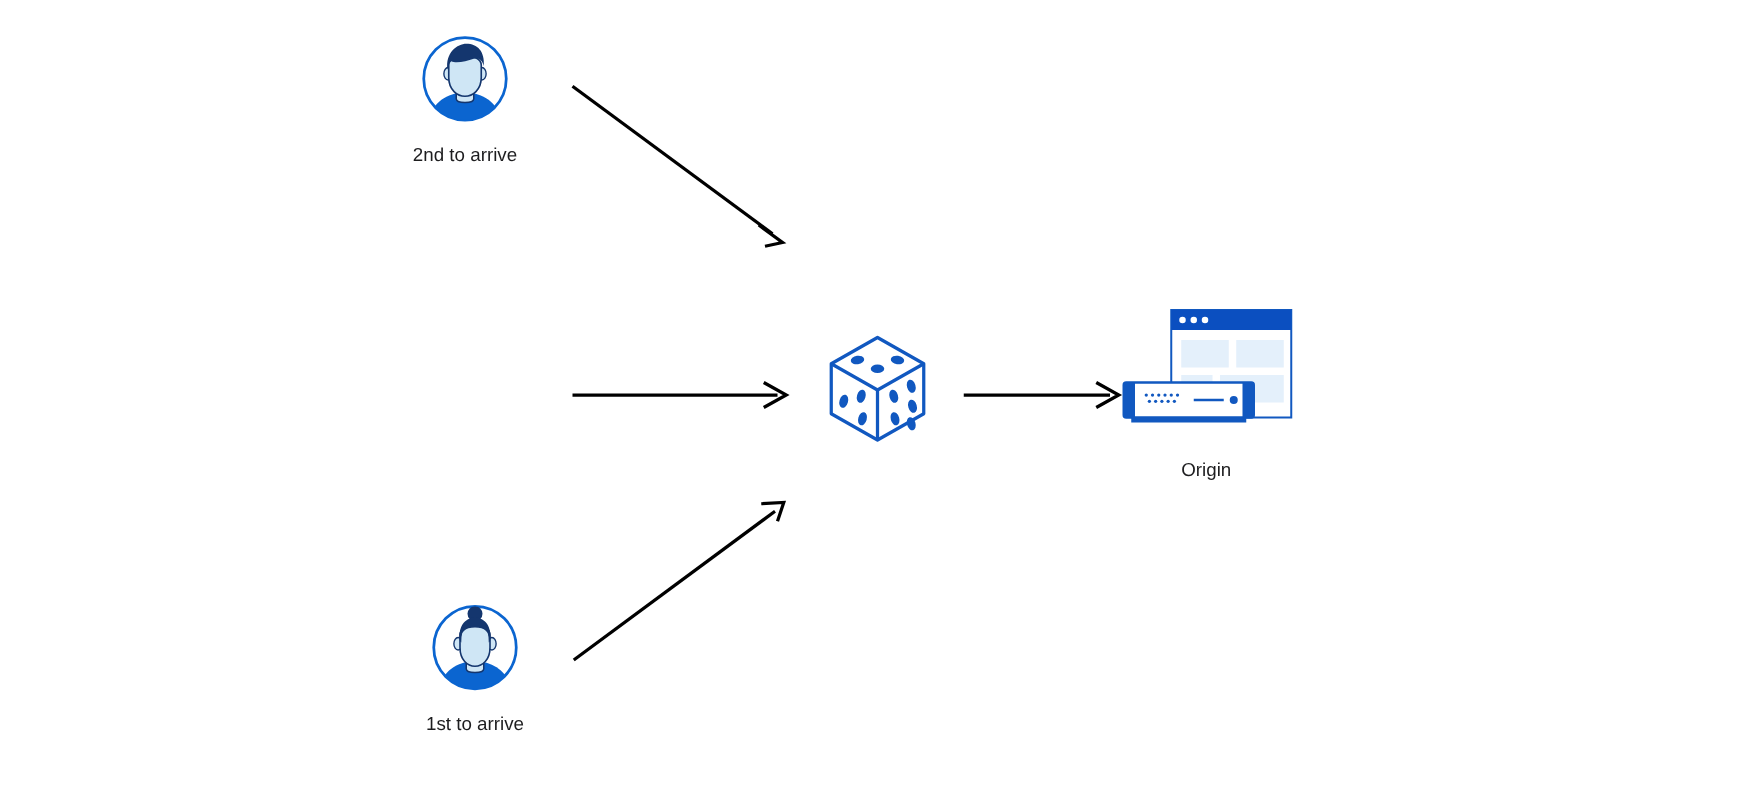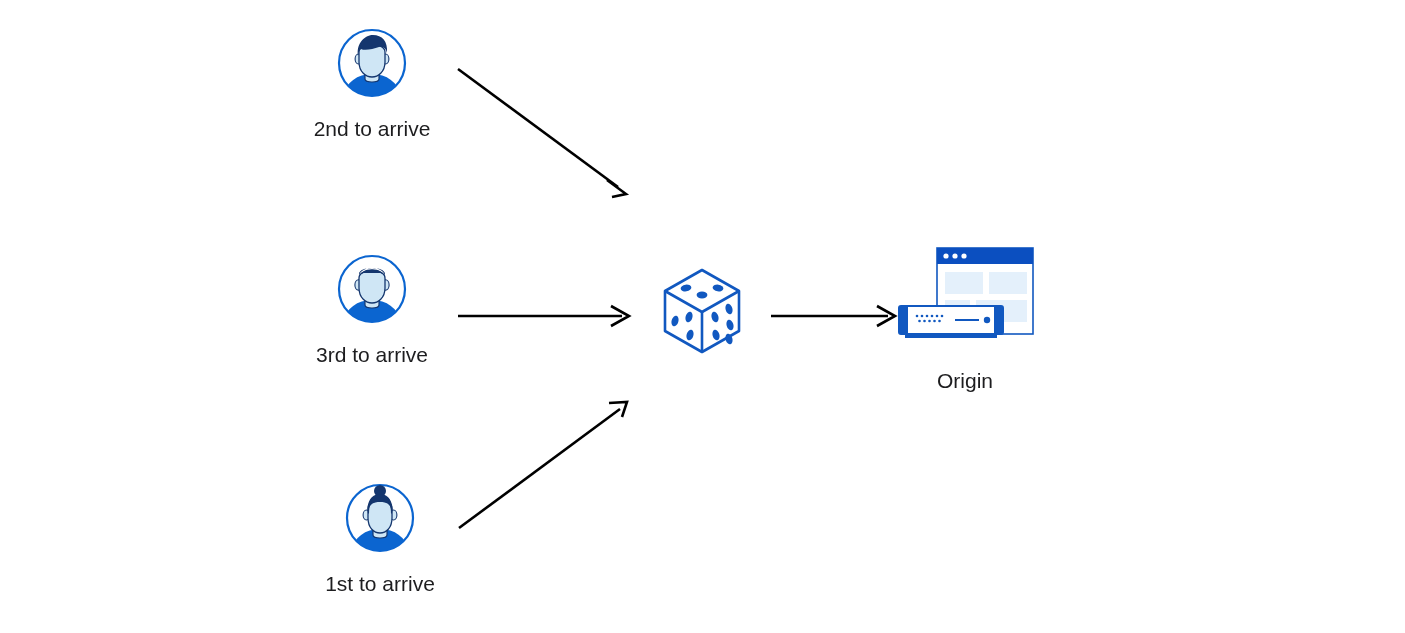--- a/index.html
+++ b/index.html
@@ -24,21 +24,21 @@
     height: 633px;
   }
   .node {
     position: absolute;
     display: flex;
     flex-direction: column;
     align-items: center;
   }
   .node-label {
     font-family: "Liberation Sans", sans-serif;
-    font-size: 21px;
+    font-size: 15px;
     color: #1d1d1f;
     line-height: 1.2;
     white-space: nowrap;
     text-align: right;
   }
   .avatar-wrap { width: 74px; height: 74px; }
   .avatar-label { margin-top: 16px; }
 
   
   #client-0 { left: 296px; top: 26px;  width: 152px; }
@@ -108,43 +108,20 @@
 
           <path d="M24 26 C24 16 50 16 50 26 L50 36 C50 46 43 51 37 51 C31 51 24 46 24 36 Z" fill="#cfe6f5" stroke="#14366e" stroke-width="1.3"></path>
 
           <path d="M23 30 C21 16 31 9 38 9 C47 9 53 15 52 27 C51 22 48 20 44 21 C38 23 30 25 26 23 C24 24 23.5 27 23 30 Z" fill="#14366e"></path>
         </g>
       </svg>
     </div>
     <div class="node-label avatar-label">2nd to arrive</div>
   </div>
 
-  <div class="node" id="client-1">
-    <div class="avatar-wrap">
-      <svg viewBox="0 0 74 74" width="74" height="74">
-        <defs>
-          <clipPath id="clipB">
-              <circle cx="37" cy="37" r="33"></circle>
-            </clipPath>
-        </defs>
-        <circle cx="37" cy="37" r="33" fill="#ffffff" stroke="#0b65d0" stroke-width="2.2"></circle>
-        <g clip-path="url(#clipB)">
-          <path d="M37 48 C 21 48 9 58 7 74 L 67 74 C 65 58 53 48 37 48 Z" fill="#0b65d0"></path>
-          <path d="M30 41 h14 v12 c0 4 -14 4 -14 0 Z" fill="#cfe6f5" stroke="#14366e" stroke-width="1.2"></path>
-          <ellipse cx="23.5" cy="33" rx="3.6" ry="5.2" fill="#cfe6f5" stroke="#14366e" stroke-width="1.1"></ellipse>
-          <ellipse cx="50.5" cy="33" rx="3.6" ry="5.2" fill="#cfe6f5" stroke="#14366e" stroke-width="1.1"></ellipse>
-          <path d="M24 26 C24 16 50 16 50 26 L50 36 C50 46 43 51 37 51 C31 51 24 46 24 36 Z" fill="#cfe6f5" stroke="#14366e" stroke-width="1.3"></path>
-
-          <path d="M24 27 C24 14 50 14 50 27 C50 23 48 21 44 21 L30 21 C26 21 24 23 24 27 Z" fill="#14366e"></path>
-          <path d="M24 25 C24 13 50 13 50 25 L50 22 C50 14 24 14 24 22 Z" fill="#14366e"></path>
-        </g>
-      </svg>
-    </div>
-    <div class="node-label avatar-label">3rd to arrive</div>
-  </div>
 
   <div class="node" id="client-2">
     <div class="avatar-wrap">
       <svg viewBox="0 0 74 74" width="74" height="74">
         <defs>
           <clipPath id="clipC">
               <circle cx="37" cy="37" r="33"></circle>
             </clipPath>
         </defs>
         <circle cx="37" cy="37" r="33" fill="#ffffff" stroke="#0b65d0" stroke-width="2.2"></circle>

